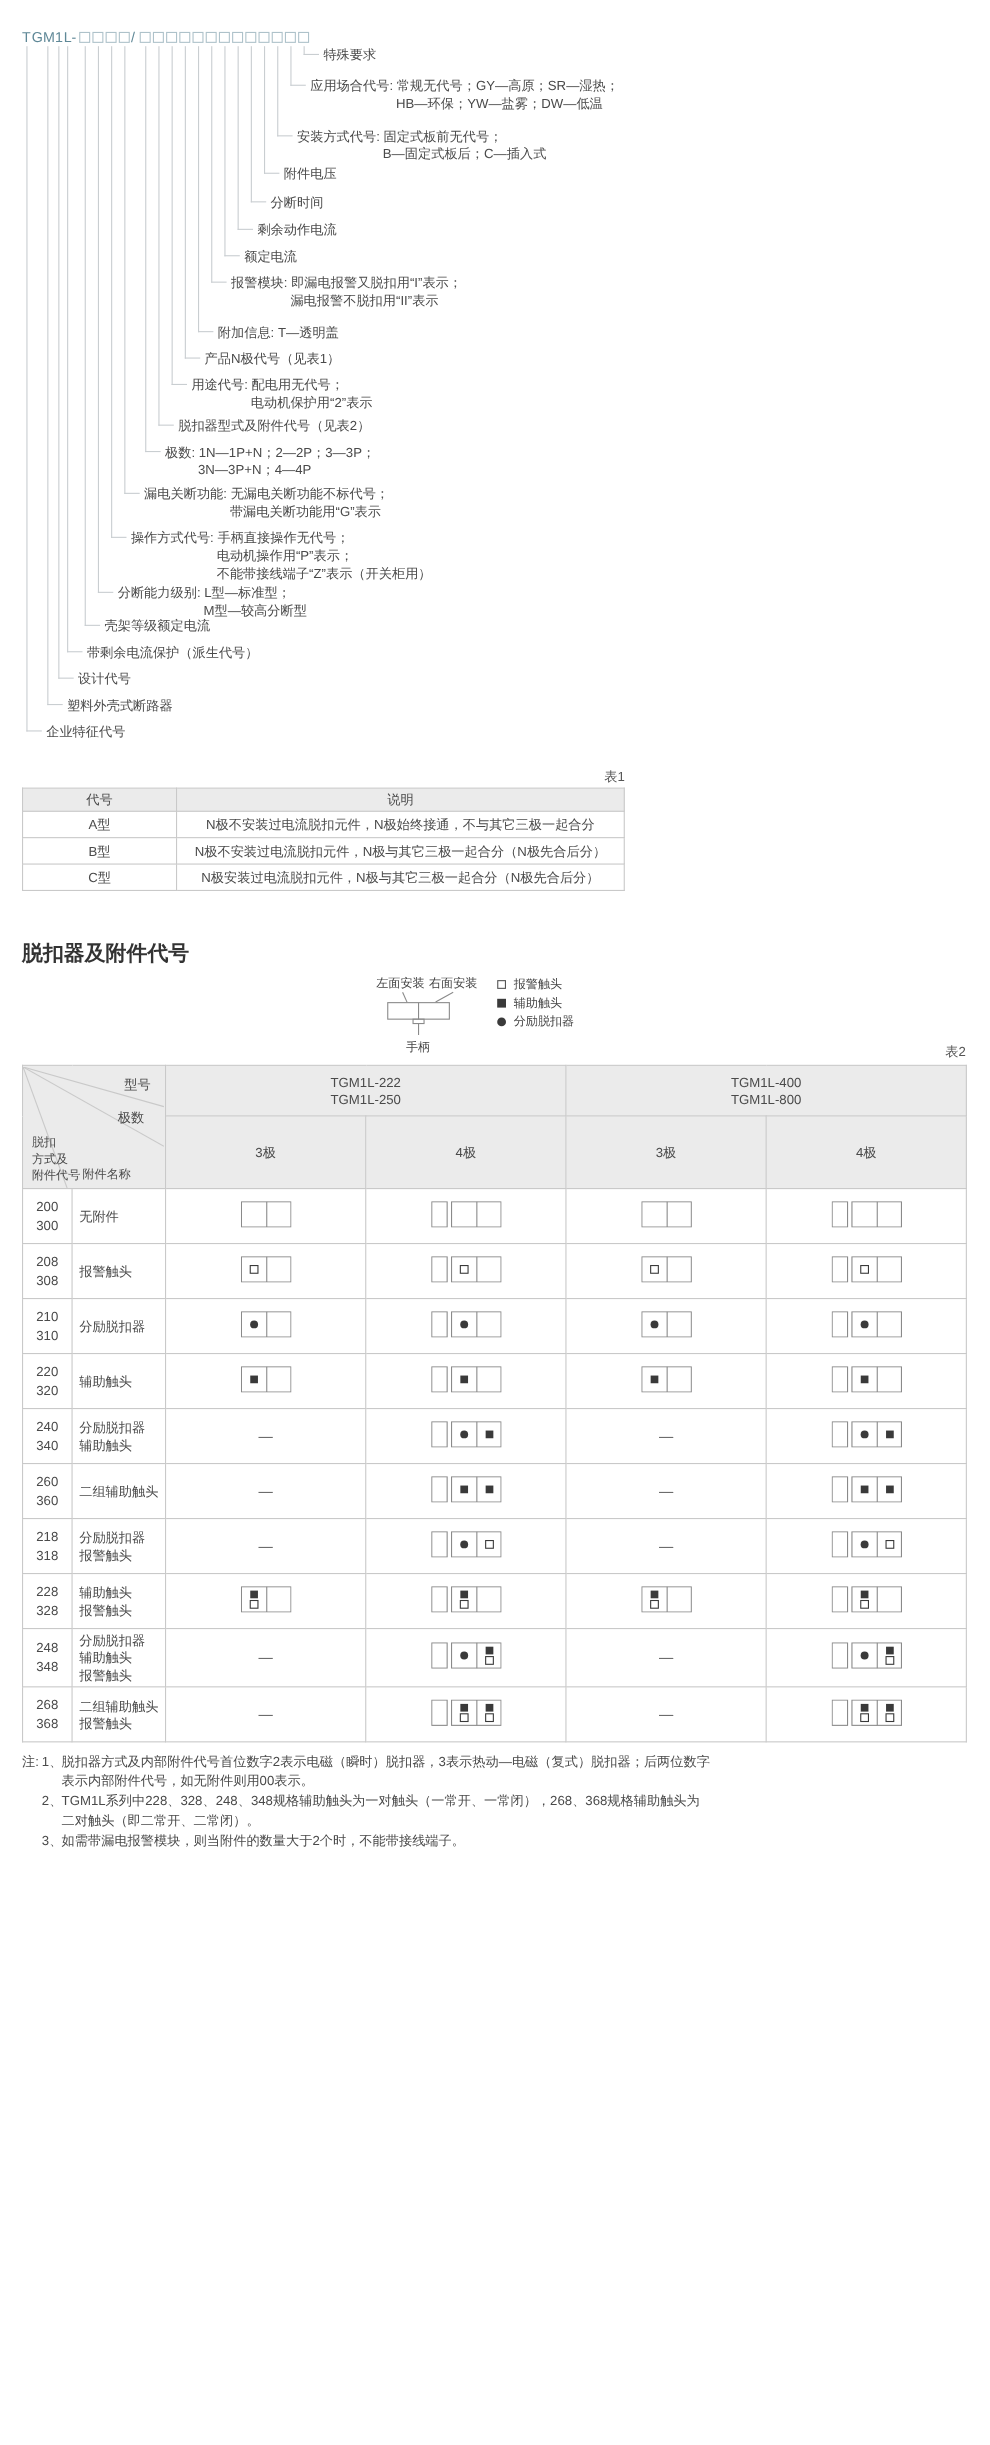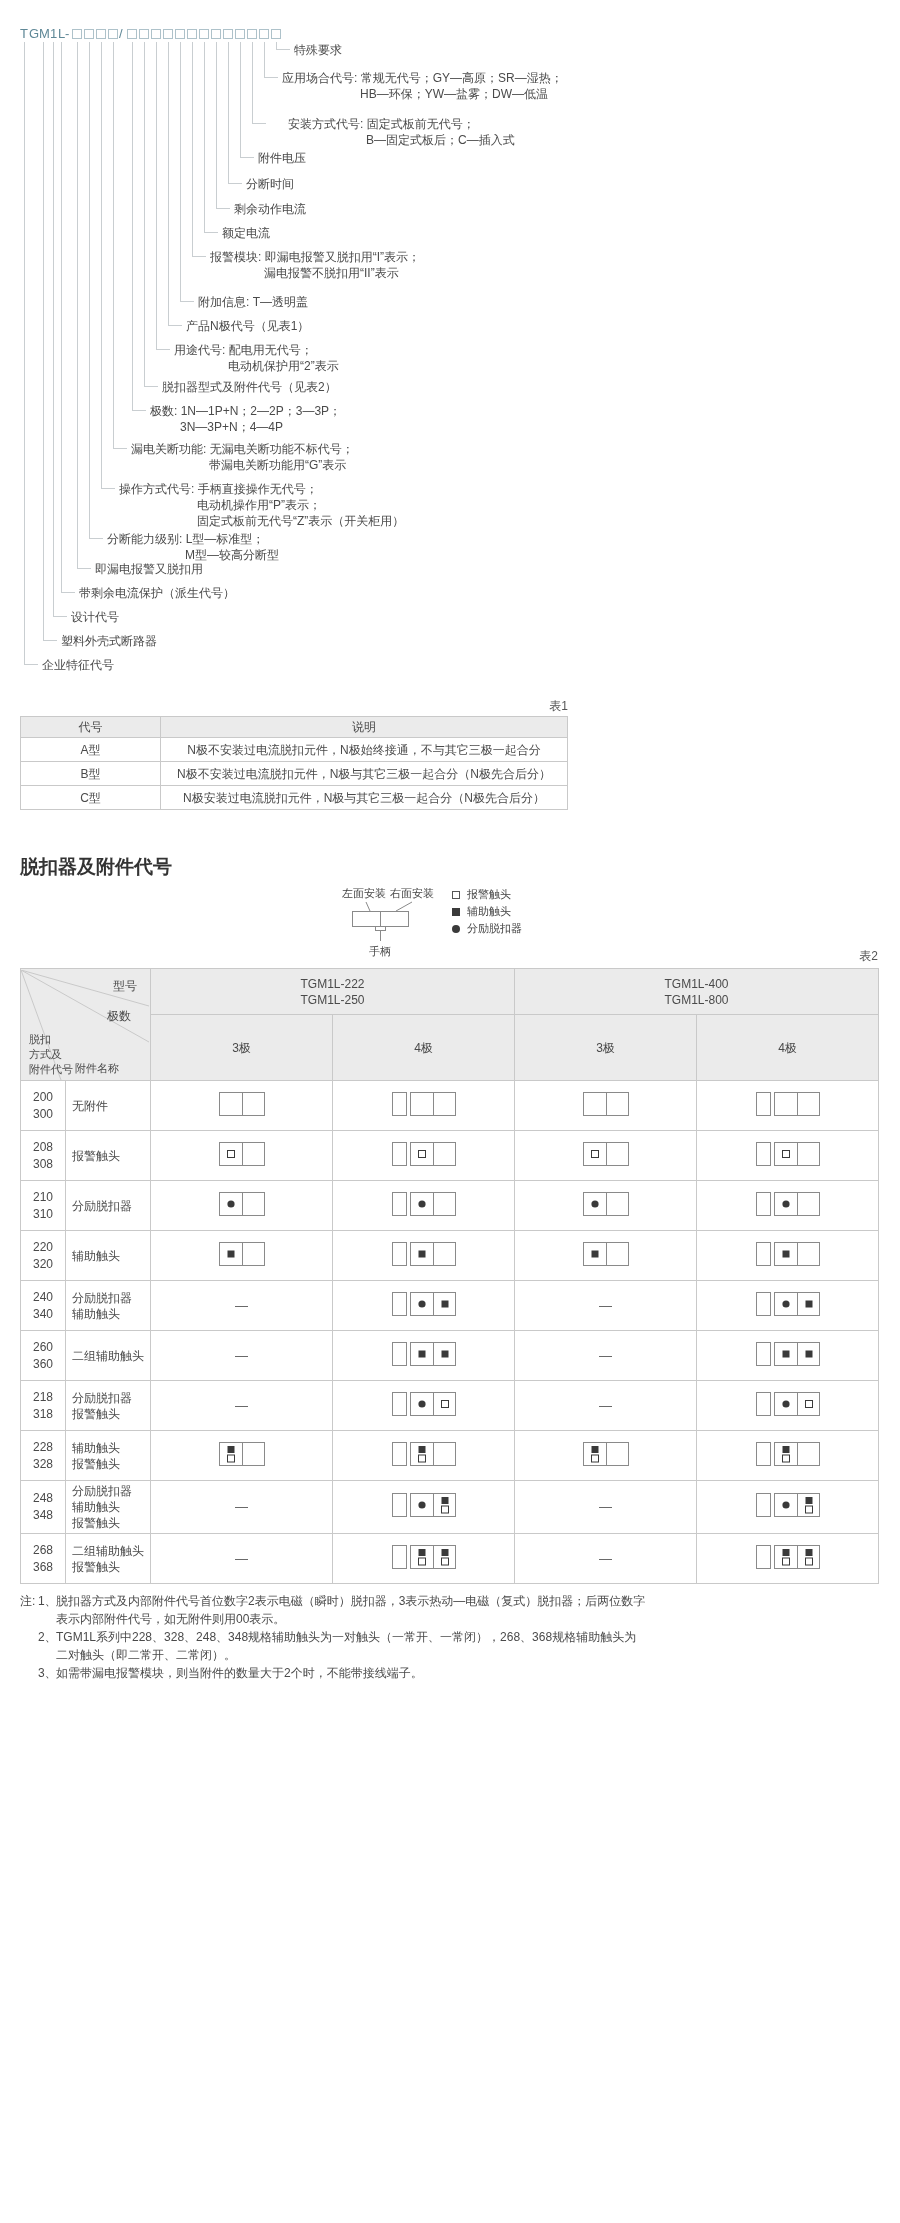--- a/index.html
+++ b/index.html
@@ -113,21 +113,21 @@
         <div class="connector" style="left: 24px; top: 42px; width: 14px; height: 623px;"></div>
       </div>
     <div id="code-labels">
         <div class="code-label" style="left: 294px; top: 42px;">
           <span>特殊要求</span>
         </div>
         <div class="code-label" style="left: 282px; top: 70px;">
           <span>应用场合代号: 常规无代号；GY—高原；SR—湿热；</span>
           <span style="padding-left: 78px;">HB—环保；YW—盐雾；DW—低温</span>
         </div>
-        <div class="code-label" style="left: 288px; top: 116px;">
+        <div class="code-label" style="left: 270px; top: 116px;">
           <span>安装方式代号: 固定式板前无代号；</span>
           <span style="padding-left: 78px;">B—固定式板后；C—插入式</span>
         </div>
         <div class="code-label" style="left: 258px; top: 150px;">
           <span>附件电压</span>
         </div>
         <div class="code-label" style="left: 246px; top: 176px;">
           <span>分断时间</span>
         </div>
         <div class="code-label" style="left: 234px; top: 201px;">
@@ -157,28 +157,28 @@
           <span>极数: 1N—1P+N；2—2P；3—3P；</span>
           <span style="padding-left: 30px;">3N—3P+N；4—4P</span>
         </div>
         <div class="code-label" style="left: 131px; top: 441px;">
           <span>漏电关断功能: 无漏电关断功能不标代号；</span>
           <span style="padding-left: 78px;">带漏电关断功能用“G”表示</span>
         </div>
         <div class="code-label" style="left: 119px; top: 481px;">
           <span>操作方式代号: 手柄直接操作无代号；</span>
           <span style="padding-left: 78px;">电动机操作用“P”表示；</span>
-          <span style="padding-left: 78px;">固定式板前无代号“Z”表示（开关柜用）</span>
+          <span style="padding-left: 78px;">不能带接线端子“Z”表示（开关柜用）</span>
         </div>
         <div class="code-label" style="left: 107px; top: 531px;">
           <span>分断能力级别: L型—标准型；</span>
           <span style="padding-left: 78px;">M型—较高分断型</span>
         </div>
         <div class="code-label" style="left: 95px; top: 561px;">
-          <span>即漏电报警又脱扣用</span>
+          <span>壳架等级额定电流</span>
         </div>
         <div class="code-label" style="left: 79px; top: 585px;">
           <span>带剩余电流保护（派生代号）</span>
         </div>
         <div class="code-label" style="left: 71px; top: 609px;">
           <span>设计代号</span>
         </div>
         <div class="code-label" style="left: 61px; top: 633px; text-align: right;">
           <span>塑料外壳式断路器</span>
         </div>

